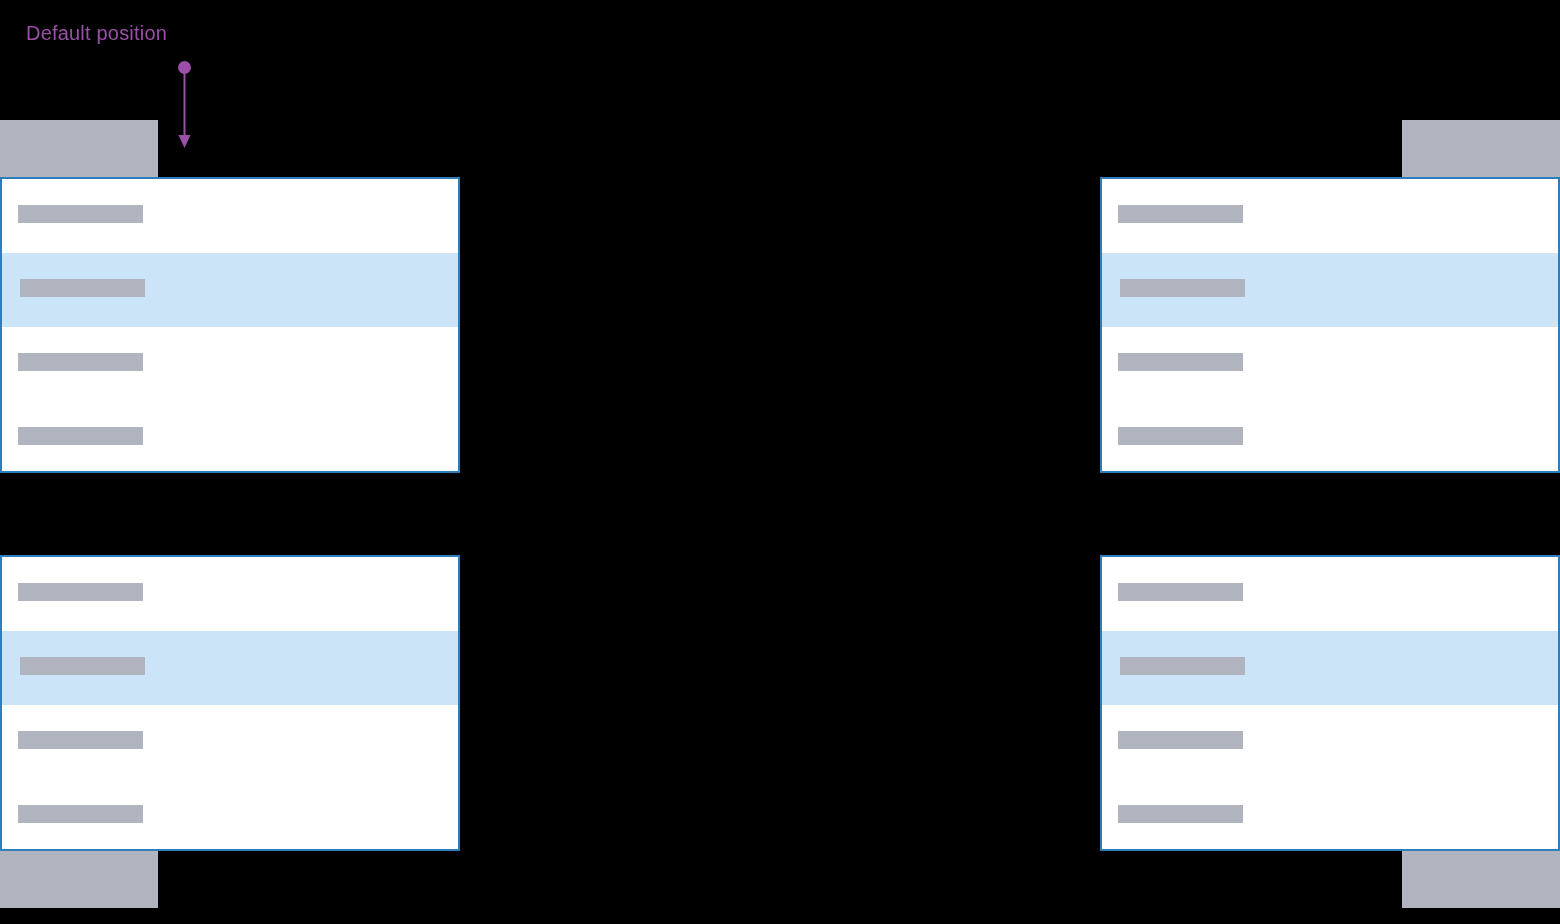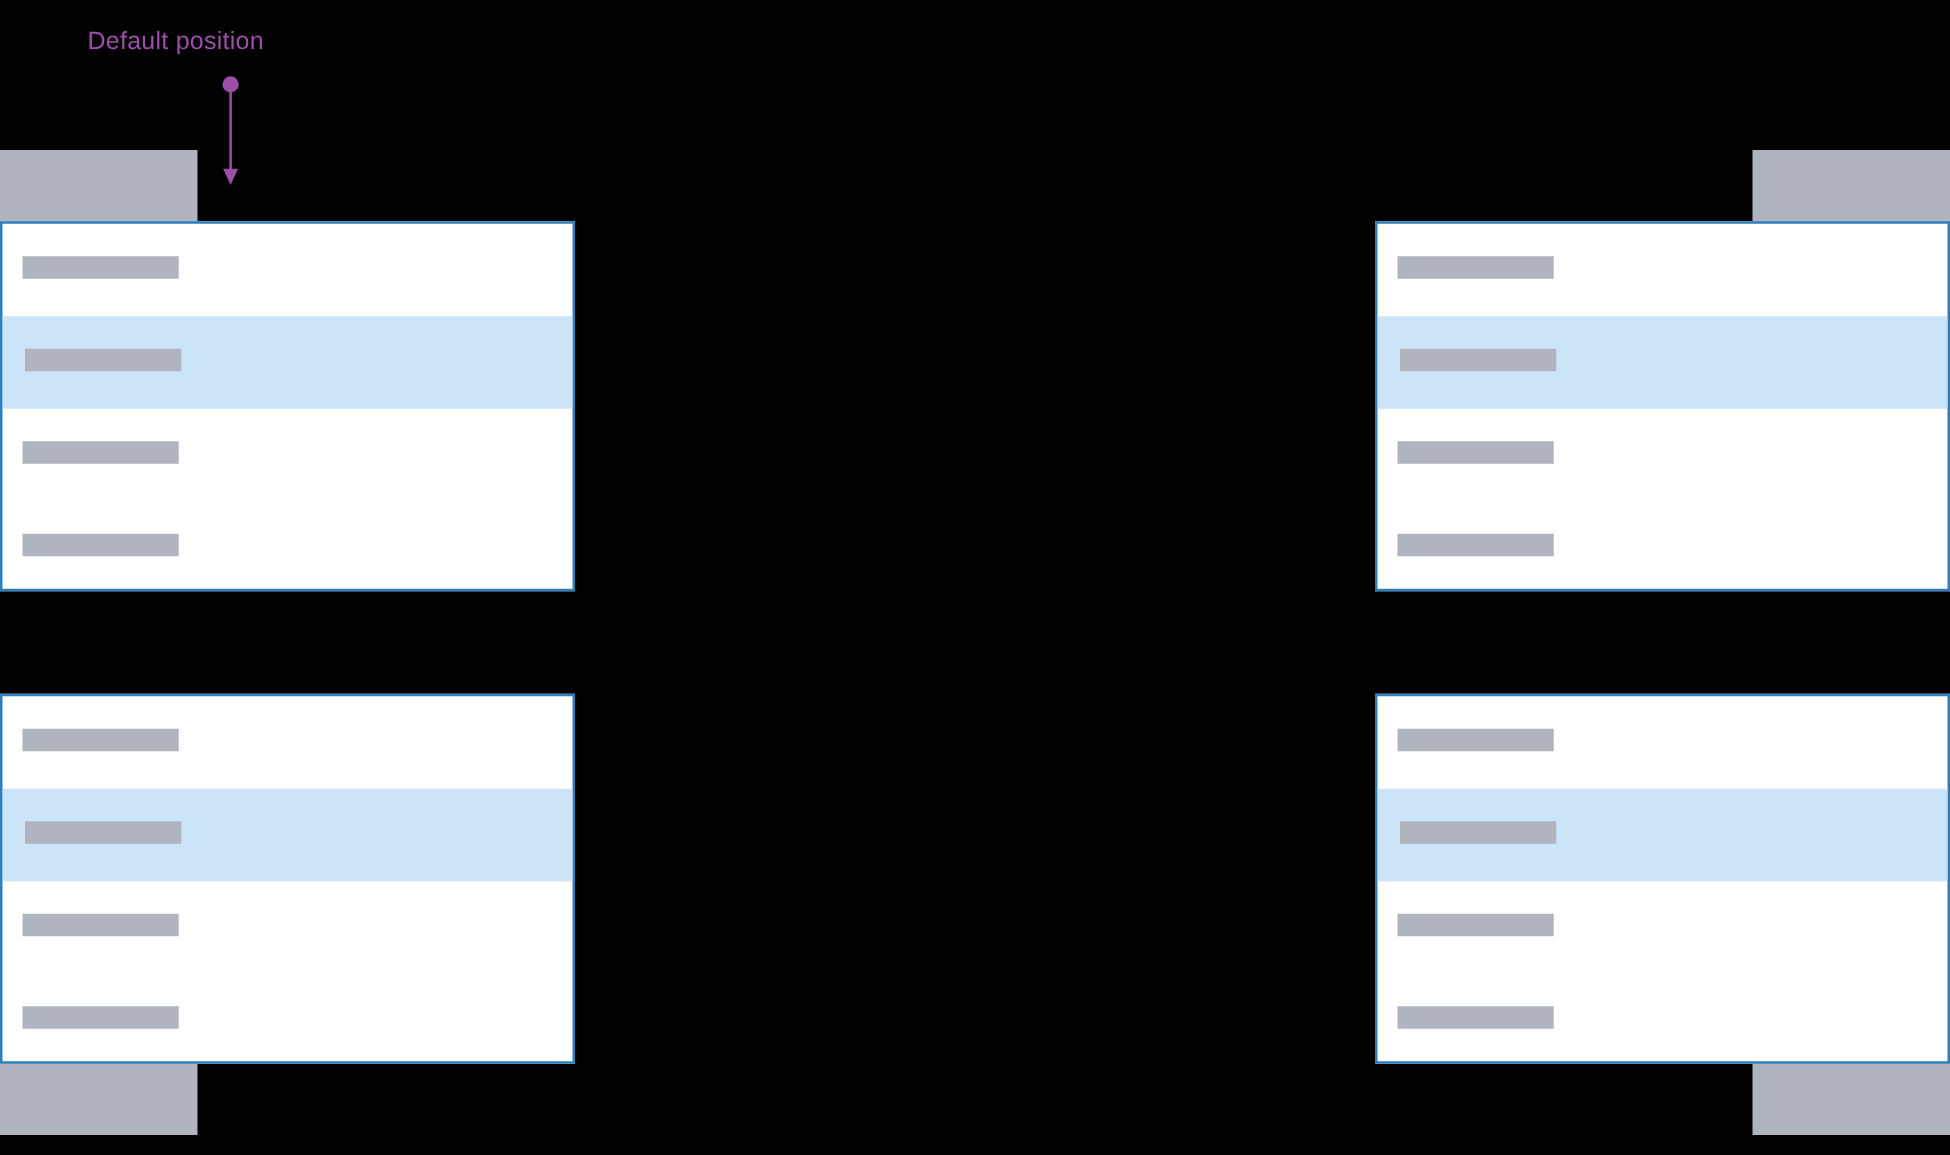--- a/index.html
+++ b/index.html
@@ -25,21 +25,20 @@
   }
 
   
   .annotation-label {
     position: absolute;
     color: #9B4FA8;
     font-size: 20px;
     line-height: 24px;
     letter-spacing: 0.2px;
     white-space: nowrap;
-    margin-left: 44px;
   }
   .annotation-arrow {
     position: absolute;
   }
 
   
   .anchor-block {
     position: absolute;
     background: #B0B4BE;
   }

